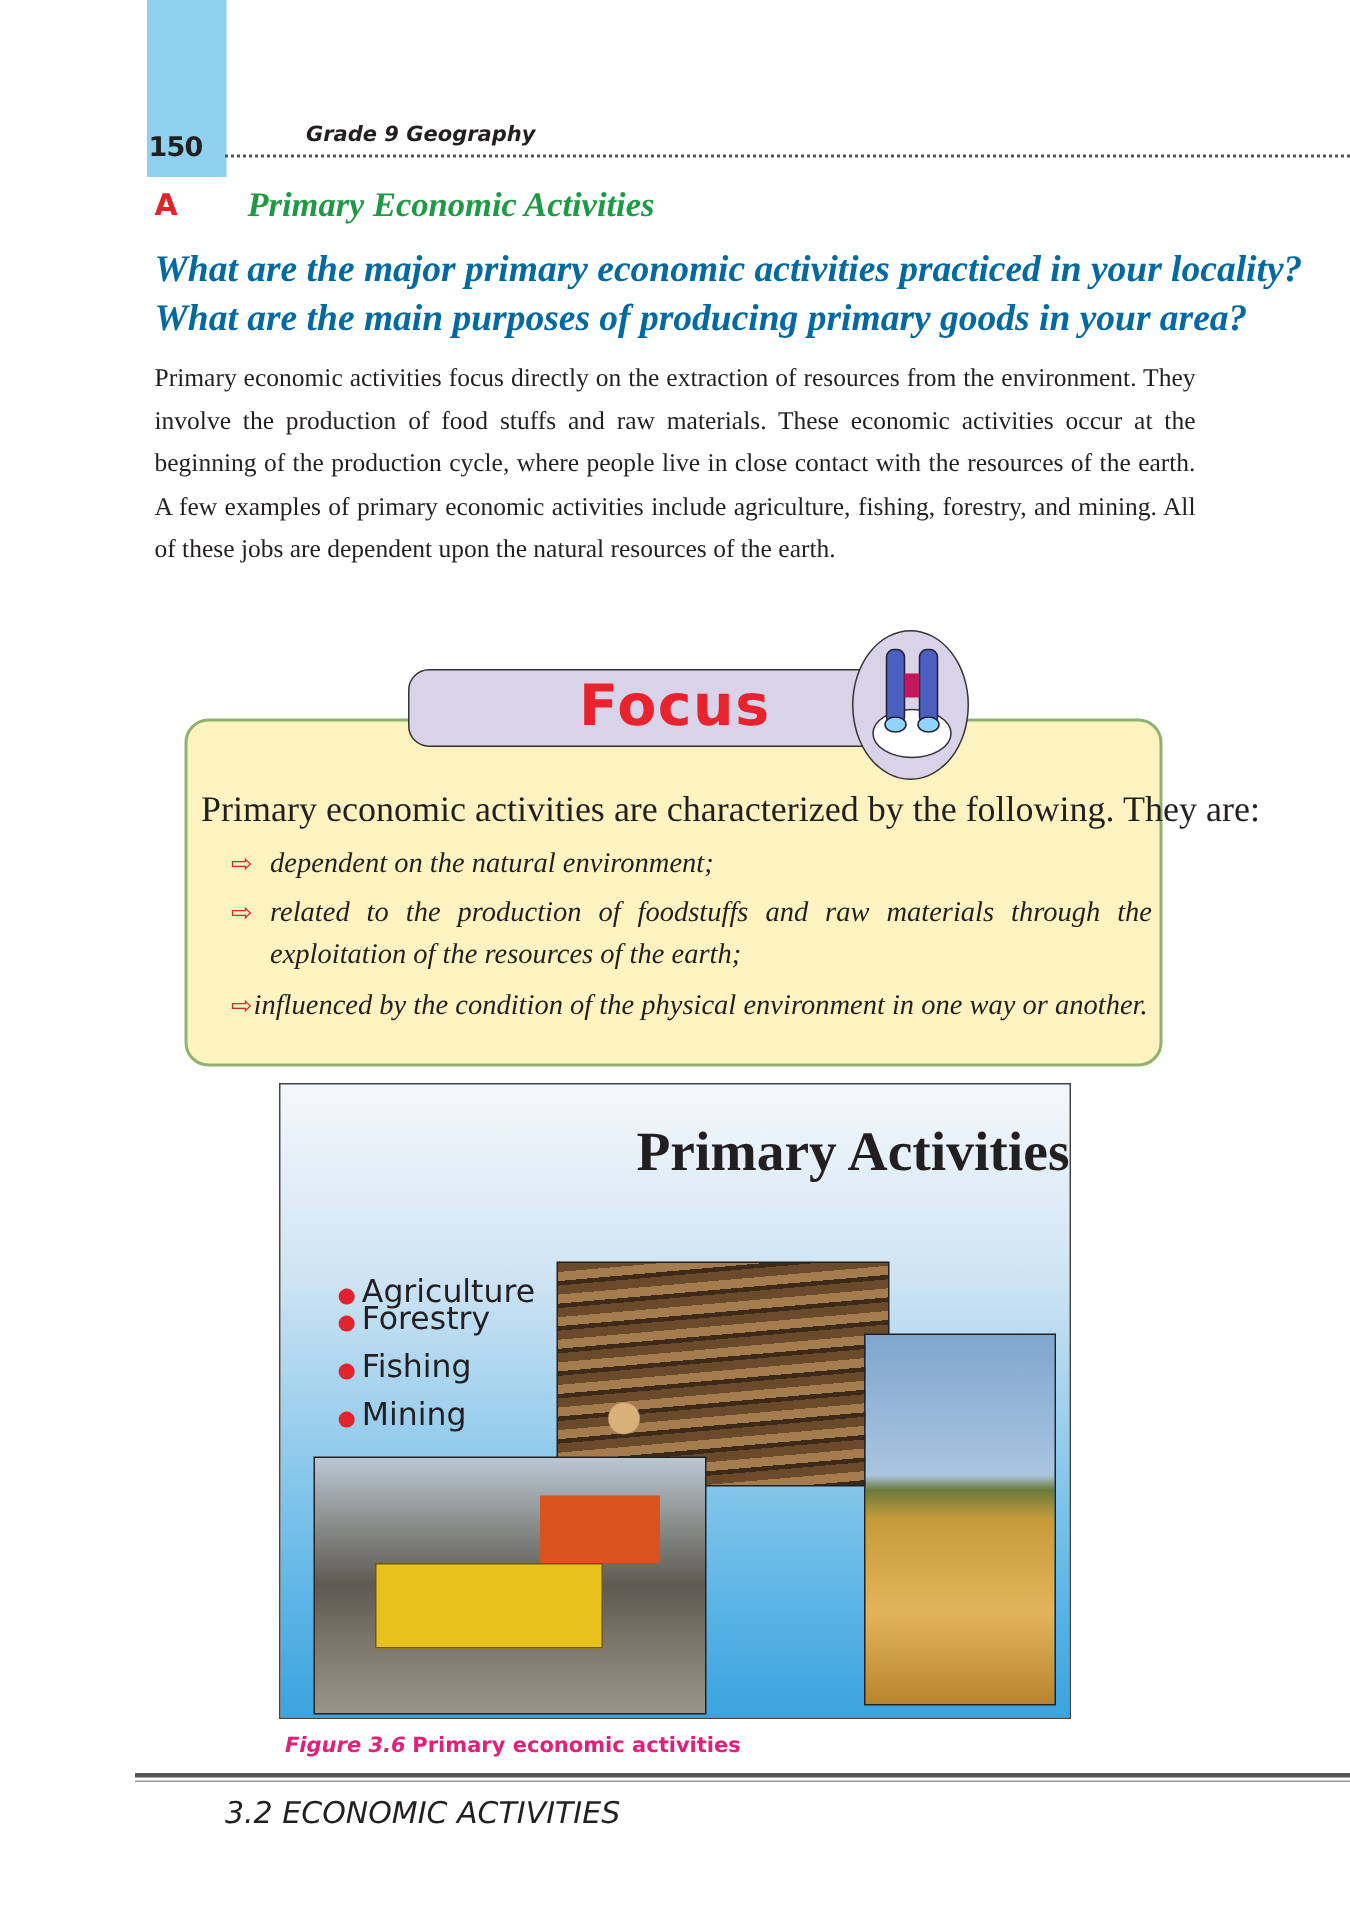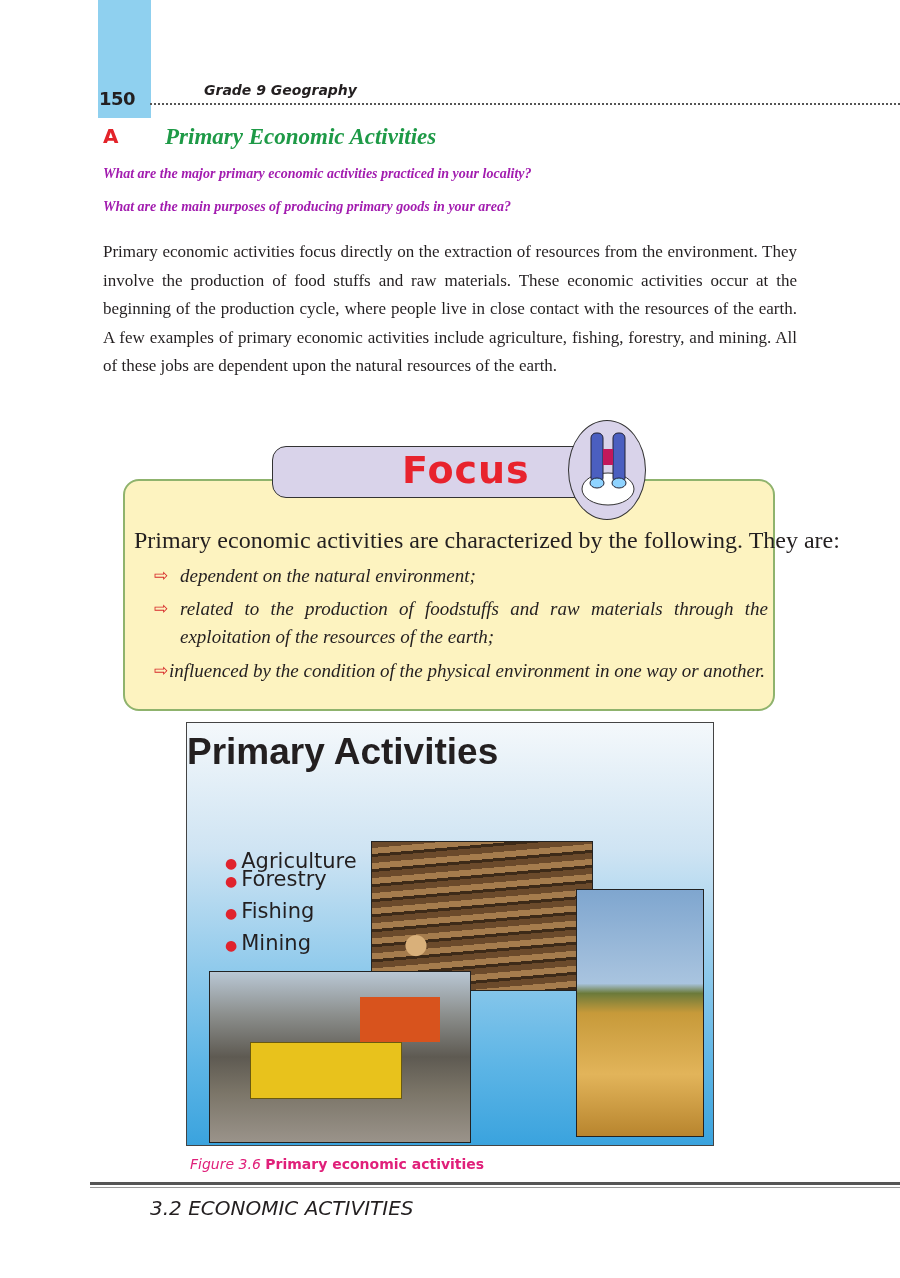--- a/index.html
+++ b/index.html
@@ -3,43 +3,43 @@
 <meta charset="utf-8">
 <style>
   html,body{margin:0;padding:0;background:#fff;}
   body{width:900px;height:1278px;position:relative;overflow:hidden;font-family:"Liberation Serif",serif;color:#231f20;}
   .tab{position:absolute;left:98px;top:0;width:53px;height:118px;background:#8fd0ef;}
   .pnum{position:absolute;left:99px;top:88px;font-family:"DejaVu Sans",sans-serif;font-weight:bold;font-size:18px;color:#231f20;letter-spacing:-0.5px;}
   .book{position:absolute;left:204px;top:82px;font-family:"DejaVu Sans",sans-serif;font-weight:bold;font-style:italic;font-size:14px;}
   .dots{position:absolute;left:150px;top:103px;right:0;border-top:2px dotted #555;}
   .secA{position:absolute;left:103px;top:124px;font-family:"DejaVu Sans",sans-serif;font-weight:bold;color:#e3232a;font-size:20px;}
   .secTitle{position:absolute;left:165px;top:124px;font-style:italic;font-weight:bold;color:#1e9a47;font-size:23px;}
-  .q{position:absolute;left:103px;font-style:italic;font-weight:bold;color:#a21caf;font-size:14px;}
+  .q{position:absolute;left:103px;font-style:italic;font-weight:bold;color:#0369a1;font-size:25px;}
   .para{position:absolute;left:103px;top:238px;width:694px;font-size:17px;line-height:28.5px;text-align:justify;}
   .focusbox{position:absolute;left:123px;top:479px;width:652px;height:232px;background:#fdf3c0;border:2px solid #8fb36d;border-radius:16px;box-sizing:border-box;}
   .focustab{position:absolute;left:272px;top:446px;width:370px;height:52px;background:#d9d3ea;border:1.5px solid #333;border-radius:14px;box-sizing:border-box;}
   .focuscircle{position:absolute;left:568px;top:420px;width:78px;height:100px;background:#d9d3ea;border:1.5px solid #333;border-radius:50%;box-sizing:border-box;}
-  .focustext{position:absolute;left:386px;top:448px;font-family:"DejaVu Sans",sans-serif;font-weight:bold;font-size:38px;color:#e8232d;letter-spacing:1px;margin-left:16px;}
+  .focustext{position:absolute;left:386px;top:448px;font-family:"DejaVu Sans",sans-serif;font-weight:bold;font-size:38px;color:#e8232d;letter-spacing:1px;}
   .fintro{position:absolute;left:134px;top:527px;font-size:24px;}
   .fitem{position:absolute;left:158px;font-size:19px;font-style:italic;line-height:28px;width:610px;text-align:justify;}
   .arrow{position:absolute;left:-4px;color:#d62a2a;font-style:normal;font-size:17px;}
   .fig{position:absolute;left:186px;top:722px;width:528px;height:424px;border:1.5px solid #444;box-sizing:border-box;background:linear-gradient(#f4f8fb 0%,#cfe4f3 30%,#5fb6e6 80%,#3aa3de 100%);overflow:hidden;}
-  .figtitle{position:absolute;left:0;width:100%;top:8px;text-align:left;font-family:Liberation Sans, sans-serif;font-weight:bold;font-size:37px;color:#231f20;}
+  .figtitle{position:absolute;left:0;width:100%;top:24px;text-align:right;font-family:Liberation Serif, serif;font-weight:bold;font-size:37px;color:#231f20;}
   .figlead{position:absolute;left:13px;top:80px;font-family:"DejaVu Sans",sans-serif;font-size:21px;}
   .figlead .tgt{color:#e0232d;font-size:14px;margin-right:10px;}
   .fli{position:absolute;left:38px;font-family:"DejaVu Sans",sans-serif;font-size:21px;}
   .fli .dot{color:#e0232d;font-size:14px;margin-right:4px;}
   .photo{position:absolute;border:1px solid #222;box-sizing:border-box;}
   .logs{left:184px;top:118px;width:222px;height:150px;background:radial-gradient(circle at 20% 70%,#d9b07a 0 10px,transparent 11px),repeating-linear-gradient(175deg,#6b4a2b 0 6px,#a57c4d 6px 12px,#3d2a18 12px 15px);}
   .wheat{left:389px;top:166px;width:128px;height:248px;background:linear-gradient(#7fa6cf 0%,#a9c4df 38%,#6b7a3a 42%,#c79a3a 50%,#e2b45a 75%,#b8852e 100%);}
   .mine{left:22px;top:248px;width:262px;height:172px;background:linear-gradient(#b9c7d4 0%,#8c8f8d 25%,#5e5a52 50%,#7a7467 70%,#9a938a 100%);}
   .truck{position:absolute;left:40px;top:70px;width:150px;height:55px;background:#e8c21c;border:1px solid #6a5a10;}
   .excav{position:absolute;left:150px;top:25px;width:80px;height:45px;background:#d8531d;}
   .caption{position:absolute;left:190px;top:1156px;font-family:"DejaVu Sans",sans-serif;font-size:14px;color:#e0207a;}
-  .caption i{font-style:italic;font-weight:normal;}
+  .caption i{font-style:italic;font-weight:bold;}
   .caption b{font-weight:bold;}
   .rule{position:absolute;left:90px;right:0;top:1182px;border-top:3px solid #555;}
   .rule2{position:absolute;left:90px;right:0;top:1187px;border-top:1px solid #999;}
   .footer{position:absolute;left:103px;top:1196px;font-family:"DejaVu Sans",sans-serif;font-style:italic;font-size:20px;margin-left:47px;}
 </style>
 </head>
 <body>
 
 <div class="tab"></div>
 <div class="pnum">150</div>

